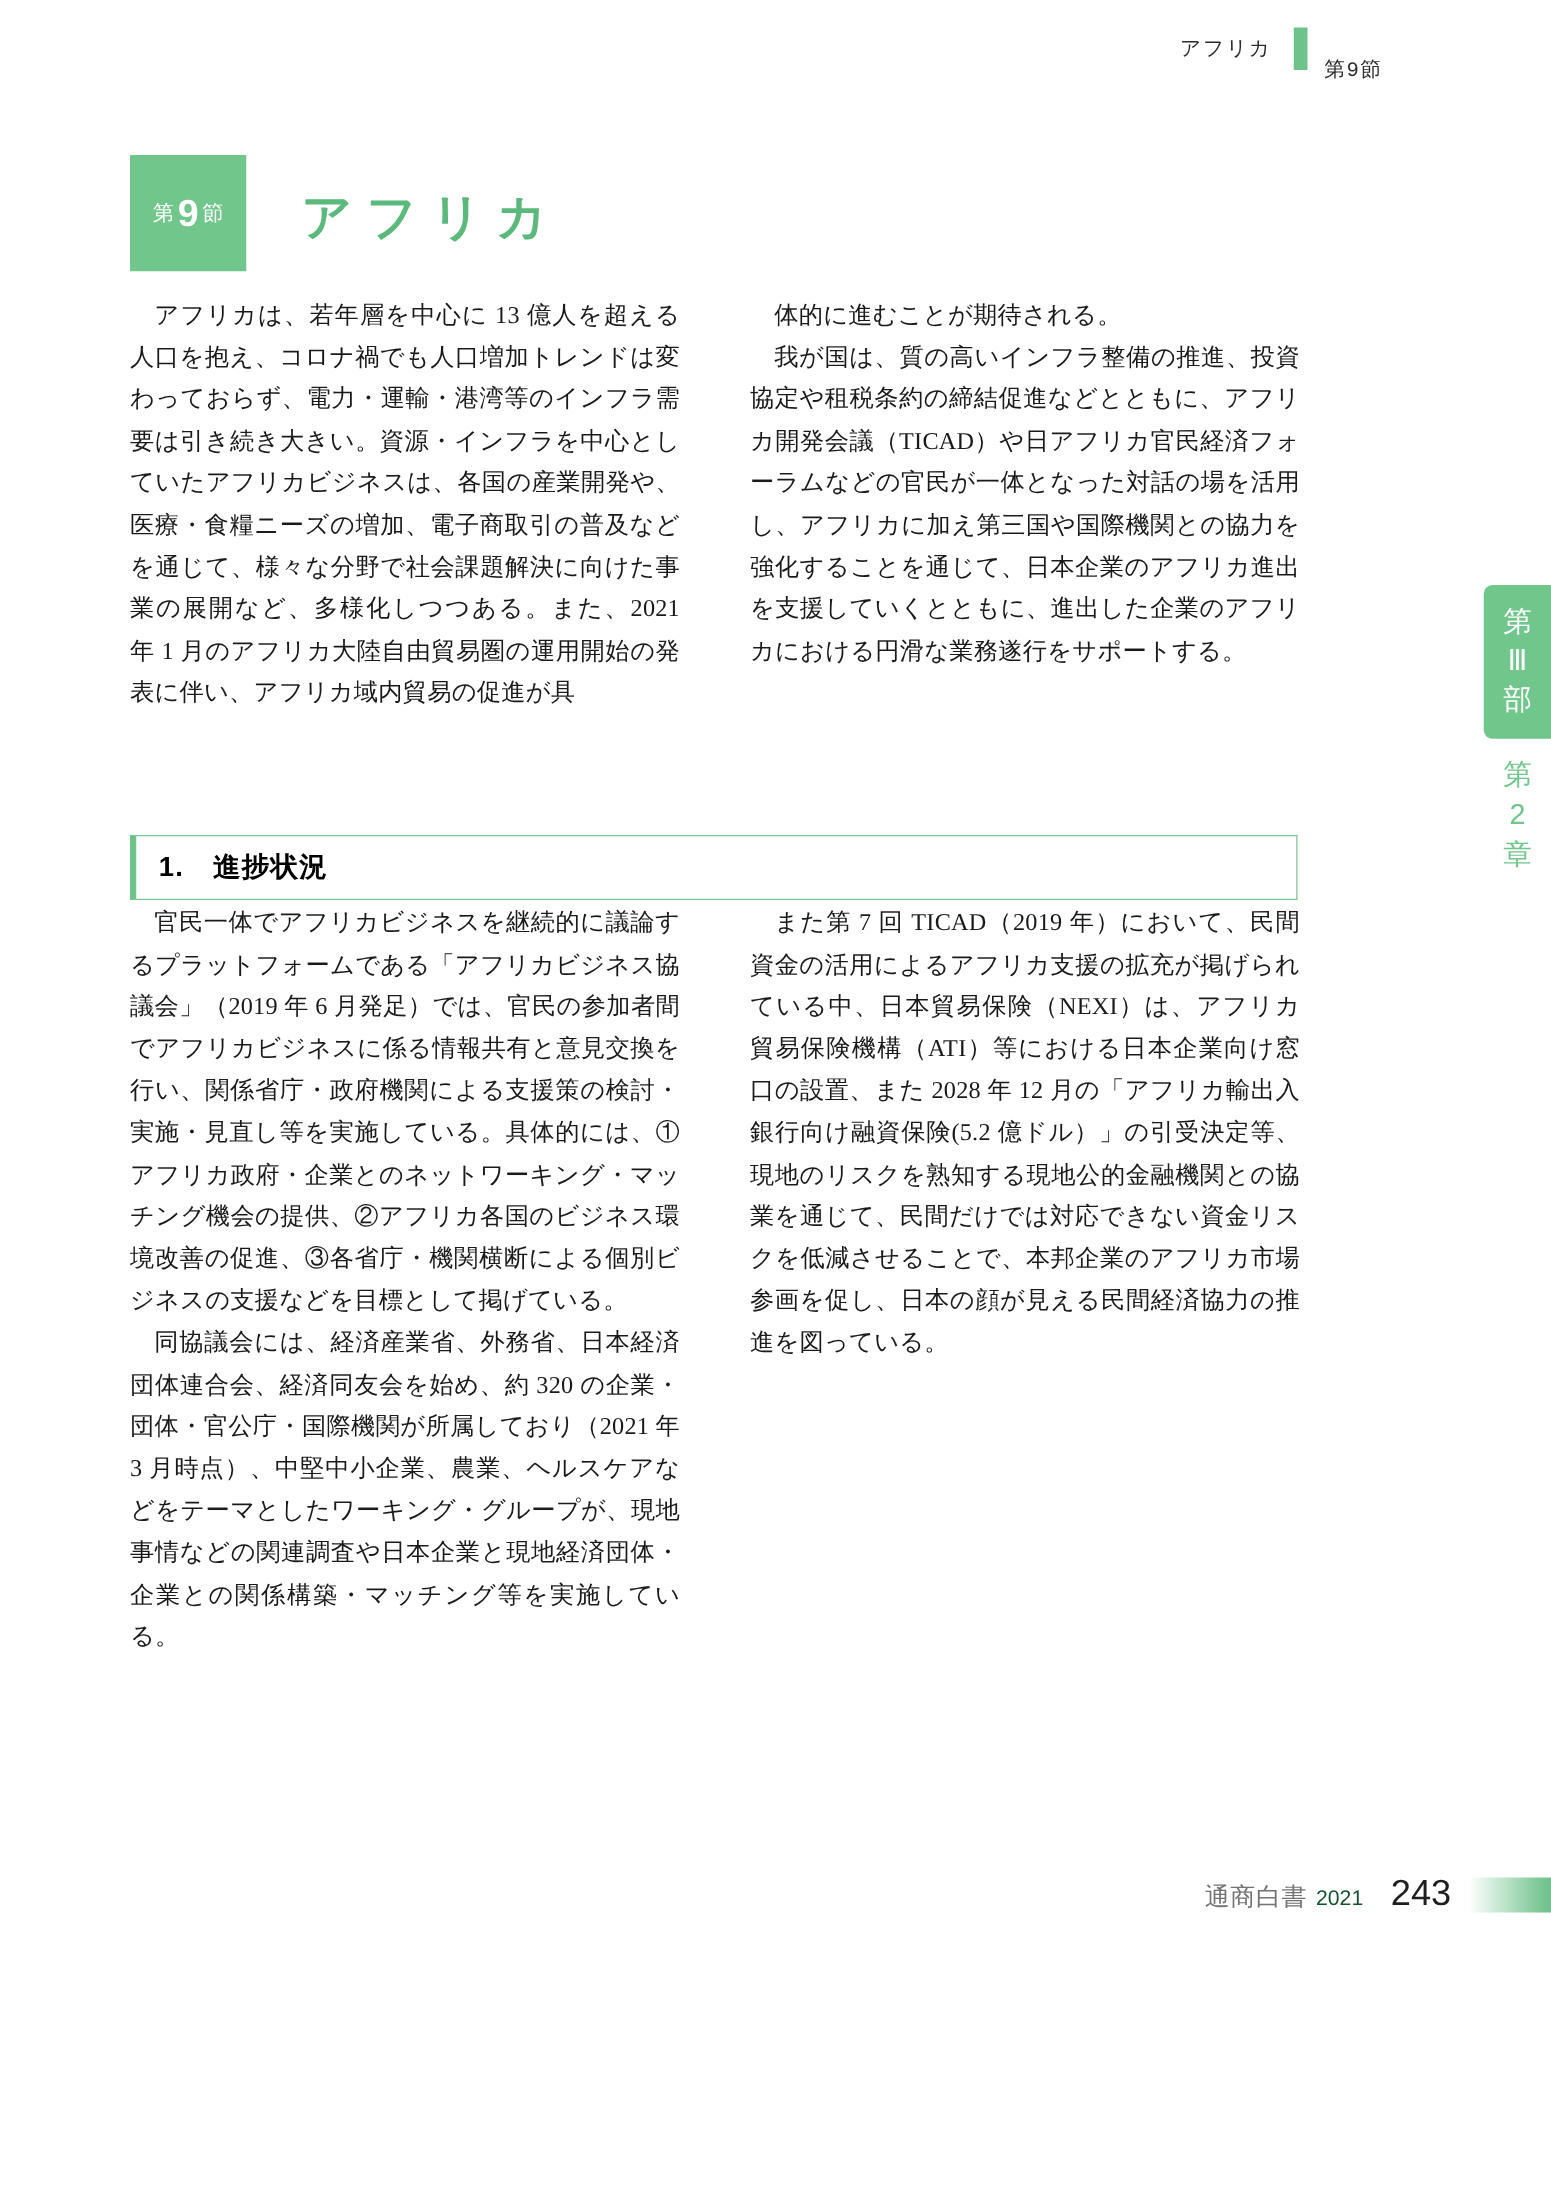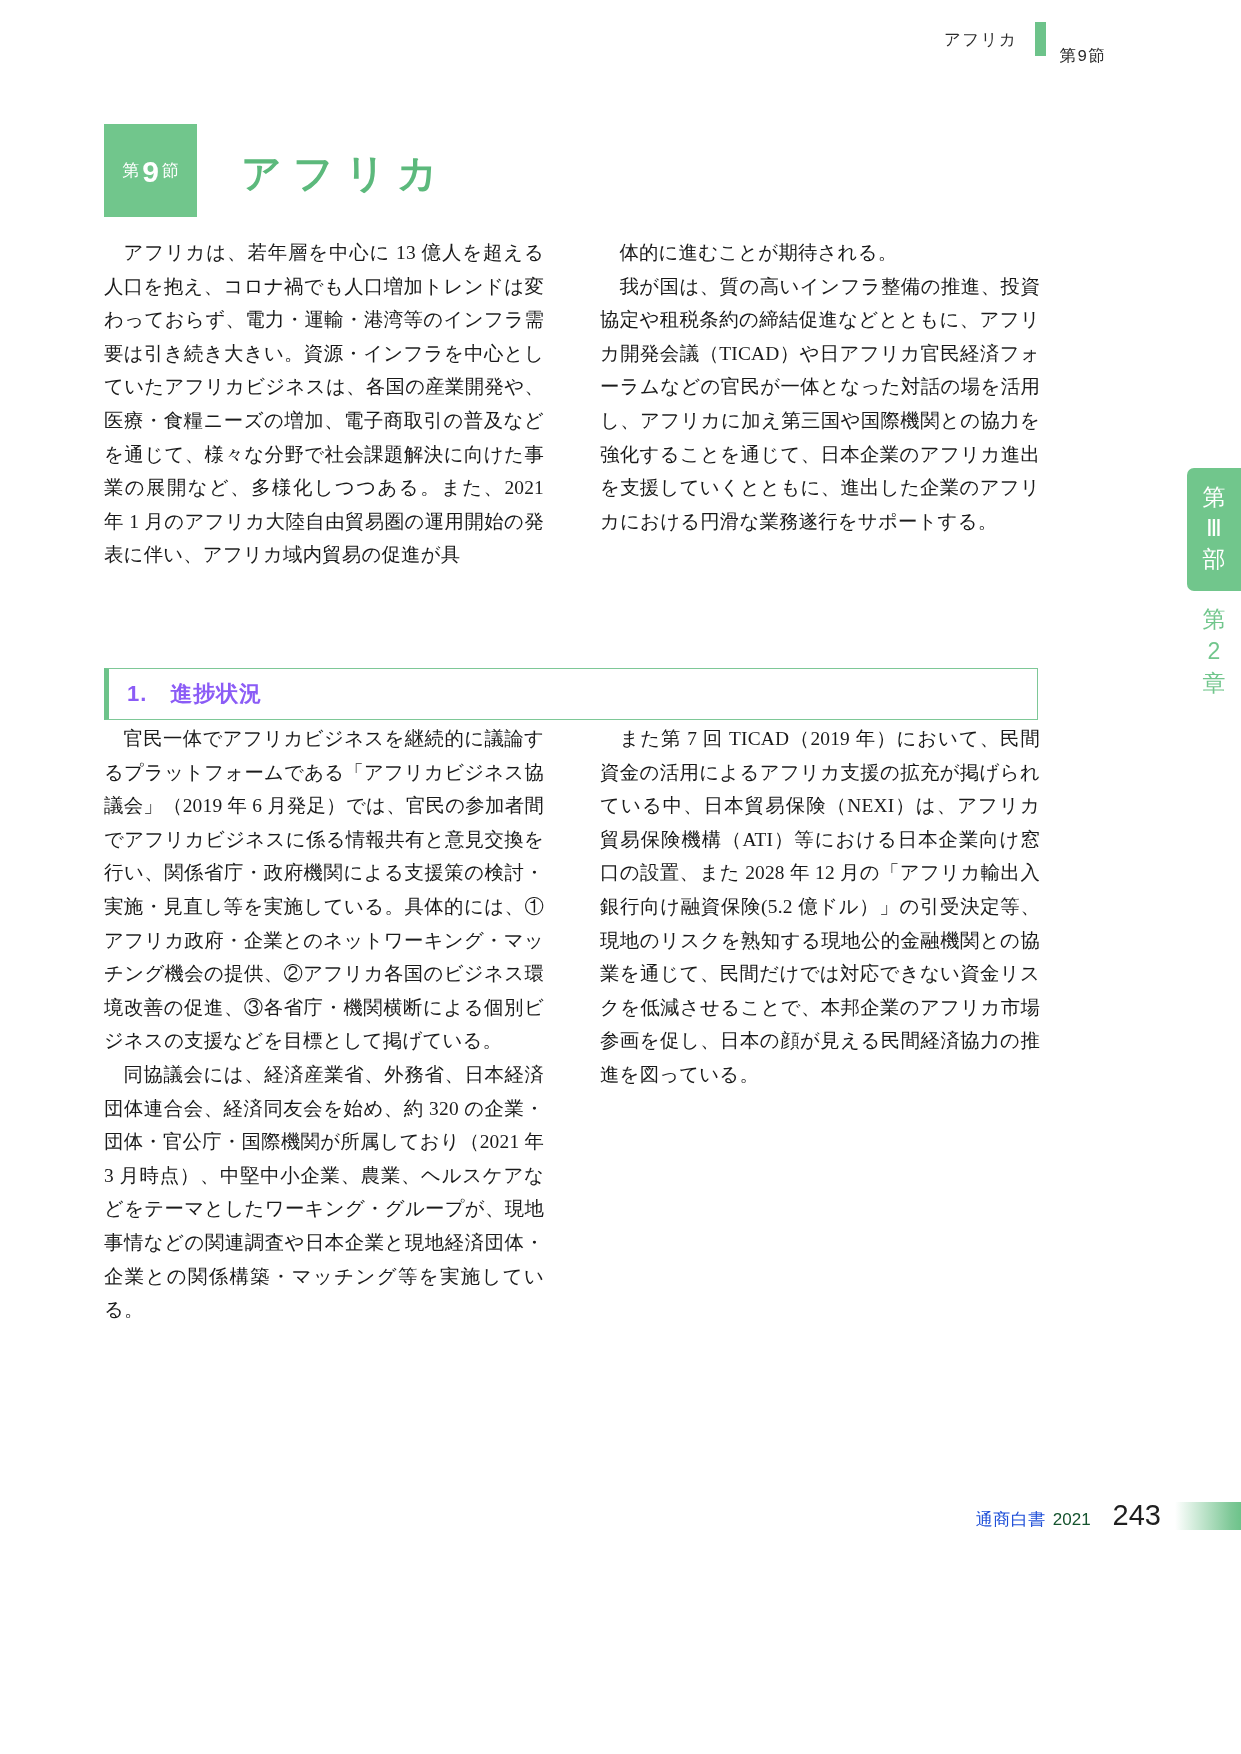--- a/index.html
+++ b/index.html
@@ -114,21 +114,21 @@
     box-sizing: border-box;
     border: 1px solid #7ec897;
     border-left: 5px solid #6dc38a;
     display: flex;
     align-items: center;
   }
   .sub-head-label {
     font-family: "Liberation Sans", "DejaVu Sans", sans-serif;
     font-size: 22px;
     font-weight: bold;
-    color: #8b5cf6;
+    color: #000000;
     padding-left: 18px;
     letter-spacing: 1px;
   }
 
   .cols2 {
     position: absolute;
     left: 104px;
     top: 722px;
     width: 936px;
     display: flex;
@@ -168,22 +168,22 @@
   
   .footer {
     position: absolute;
     bottom: 26px;
     right: 0;
     display: flex;
     align-items: baseline;
   }
   .footer-label {
     font-family: "Liberation Sans", "DejaVu Sans", sans-serif;
-    font-size: 17px;
-    color: #1d4ed8;
+    font-size: 20px;
+    color: #737373;
     letter-spacing: 0.5px;
     text-align: center;
   }
   .footer-year {
     font-family: "Liberation Sans", "DejaVu Sans", sans-serif;
     font-size: 17px;
     color: #14532d;
     padding-left: 7px;
   }
   .footer-page {

